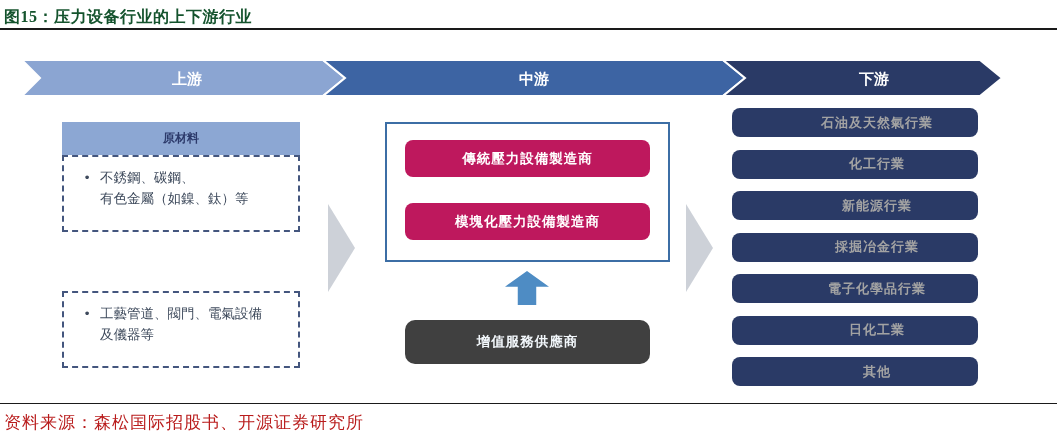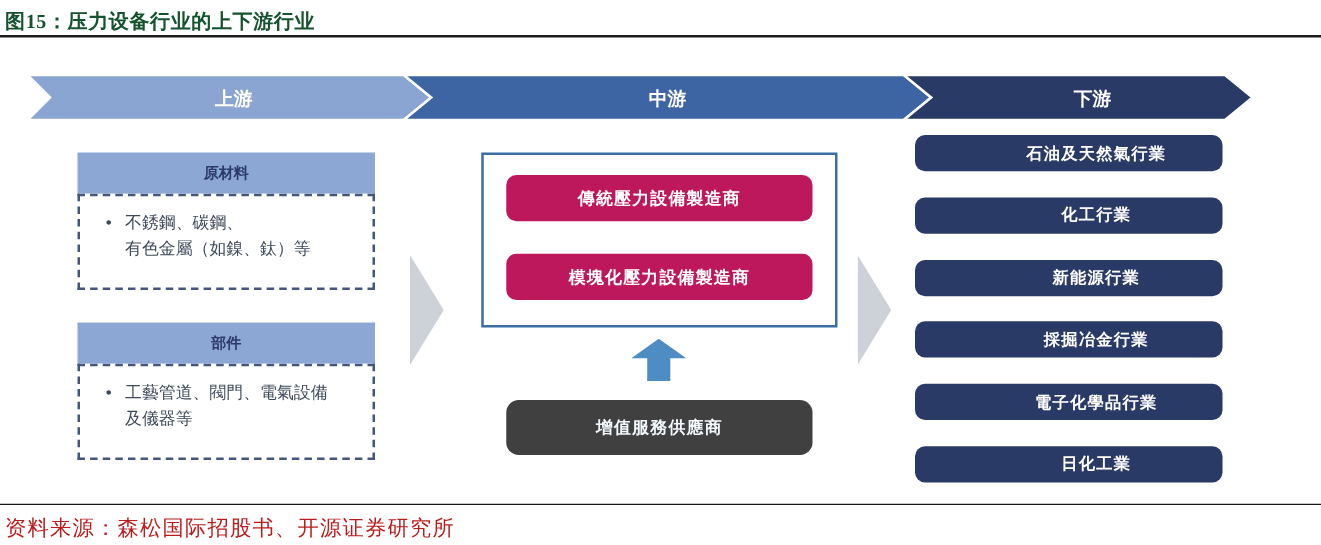--- a/index.html
+++ b/index.html
@@ -114,21 +114,21 @@
     left: 732px; top: 108px;
     width: 246px; height: 278px;
     display: flex;
     flex-direction: column;
     justify-content: space-between;
   }
   .pill {
     height: 29px;
     background: #2a3a66;
     border-radius: 8px;
-    color: #ffffff;
+    color: #a3a3a3;
     font-size: 13px;
     font-weight: bold;
     display: flex; align-items: center; justify-content: center;
     letter-spacing: 1px;
     padding-left: 44px;
   }
   .footer-rule {
     position: absolute;
     left: 0; top: 403px;
     width: 1057px; height: 1px;
@@ -164,21 +164,20 @@
   <div class="dashed-box" style="top:155px">
     <div class="bullet-row">
       <span class="bullet-dot">•</span>
       <span>
         <span>不銹鋼、碳鋼、</span><br>
         <span>有色金屬（如鎳、鈦）等</span>
       </span>
     </div>
   </div>
 
-  <div class="group-header" style="top:258px">部件</div>
   <div class="dashed-box" style="top:291px">
     <div class="bullet-row">
       <span class="bullet-dot">•</span>
       <span>
         <span>工藝管道、閥門、電氣設備</span><br>
         <span>及儀器等</span>
       </span>
     </div>
   </div>
 
@@ -191,18 +190,19 @@
   <div class="up-arrow"></div>
   <div class="service-box">增值服務供應商</div>
 
   <div class="pill-col">
     <div class="pill">石油及天然氣行業</div>
     <div class="pill">化工行業</div>
     <div class="pill">新能源行業</div>
     <div class="pill">採掘冶金行業</div>
     <div class="pill">電子化學品行業</div>
     <div class="pill">日化工業</div>
+    <div class="pill">其他</div>
   </div>
 
   <div class="footer-rule"></div>
   <div class="source-line">资料来源：森松国际招股书、开源证券研究所</div>
 
 </div>
 
 </body></html>

